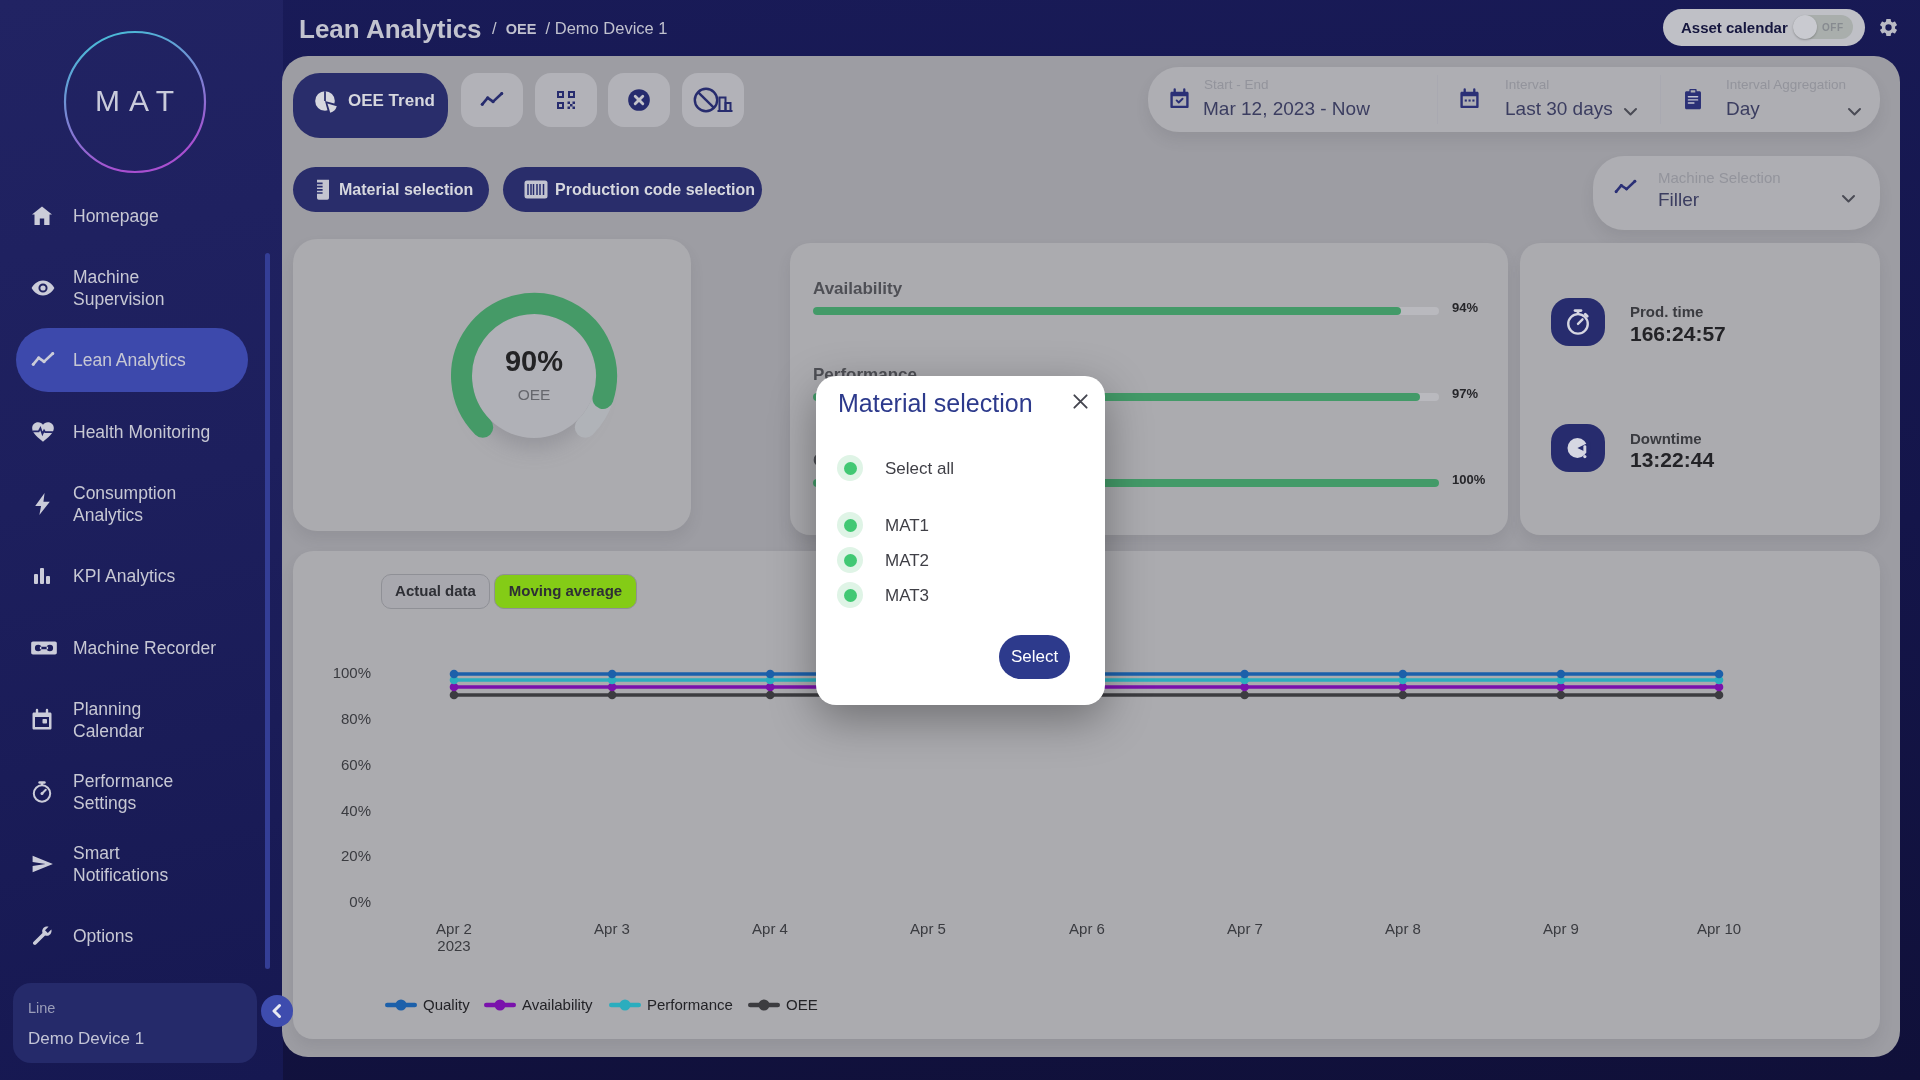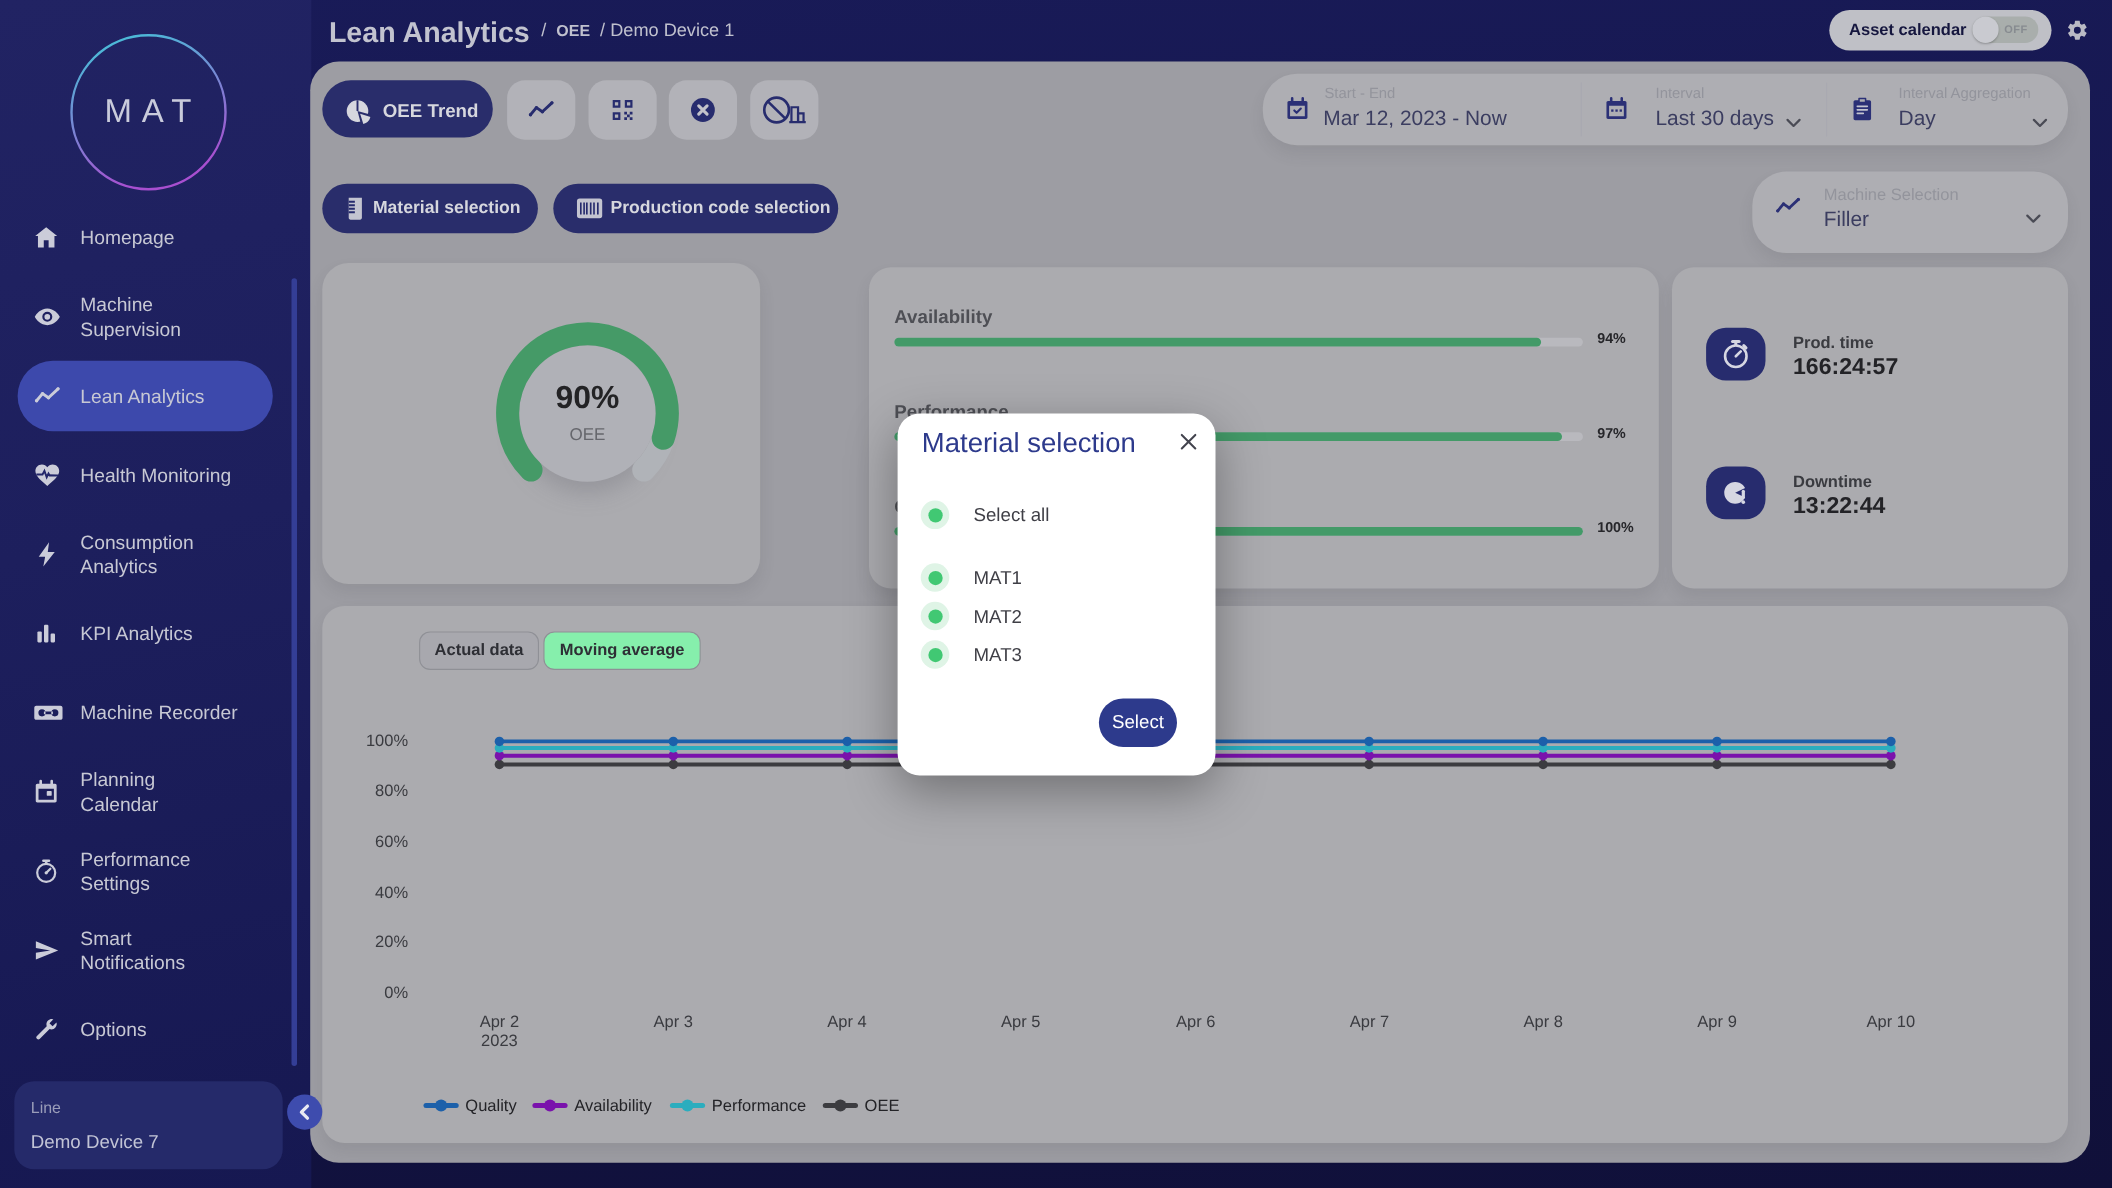--- a/index.html
+++ b/index.html
@@ -61,21 +61,21 @@
   .radio i { position:absolute; left:6.5px; top:6.5px; width:13px; height:13px; border-radius:50%; background:#41c873; }
   .rlabel { position:absolute; left:69px; font-size:17px; color:#3f3f46; }
   #selbtn { position:absolute; left:183px; top:259px; width:71px; height:44px; border-radius:22px; background:#2d3a8c; color:#fff; font-size:17px; font-weight:normal; text-align:center; line-height:44px; }
 </style>
 </head>
 <body>
 
 <div id="sidebar" class="abs"></div>
 <div id="panel" class="abs">
 
-  <div class="darkpill" id="oeetrend" style="left:11px;top:17px;width:155px;height:52px;text-decoration:underline;">
+  <div class="darkpill" id="oeetrend" style="left:11px;top:17px;width:155px;height:65px;text-decoration:underline;">
     <svg style="position:absolute;left:20px;top:16px;" width="24" height="24" viewBox="0 0 22 22">
         <circle cx="11" cy="11" r="9" fill="#d6d7de"></circle>
         <path d="M11 11 L 22.59 14.11 A 12 12 0 0 1 14.11 22.59 Z" fill="#292d6b"></path>
         <path d="M13.2 13.2 L 21.81 15.83 A 9 9 0 0 1 15.83 21.81 Z" fill="#d6d7de"></path>
         <path d="M11 11 L 11 2" stroke="#292d6b" stroke-width="1.6"></path>
       </svg>
     <div style="position:absolute;left:55px;top:18px;font-size:17px;font-weight:bold;">OEE Trend</div>
   </div>
   <div class="iconbtn" style="left:179px;top:17px;">
     <svg width="26" height="26" viewBox="0 0 24 24" fill="none" stroke="#272c6e" stroke-width="2.4" stroke-linecap="round" stroke-linejoin="round">
@@ -218,21 +218,21 @@
           <rect x="16.6" y="9.6" width="2.5" height="7" rx="1.2" fill="#d6d7e2"></rect>
           <circle cx="17.85" cy="19.3" r="1.4" fill="#d6d7e2"></circle>
         </svg>
     </div>
     <div class="statlabel" style="top:187px;">Downtime</div>
     <div class="statval" style="top:205px;">13:22:44</div>
   </div>
 
   <div class="card" id="chartcard" style="left:11px;top:495px;width:1587px;height:488px;">
     <div class="tabbtn" style="left:88px;width:109px;background:#a8a8ae;border-radius:10px;line-height:32px;text-align:center;">Actual data</div>
-    <div class="tabbtn" style="left:201px;width:143px;background:#86efac;border-radius:10px;line-height:32px;text-align:center;">Moving average</div>
+    <div class="tabbtn" style="left:201px;width:143px;background:#84cc16;border-radius:10px;line-height:32px;text-align:center;">Moving average</div>
     <svg width="1587" height="488" viewBox="0 0 1587 488" font-family="Liberation Sans, sans-serif">
       <g font-size="15" fill="#3a3b40">
         <text x="78" y="127" text-anchor="end">100%</text>
         <text x="78" y="173" text-anchor="end">80%</text>
         <text x="78" y="219" text-anchor="end">60%</text>
         <text x="78" y="265" text-anchor="end">40%</text>
         <text x="78" y="310" text-anchor="end">20%</text>
         <text x="78" y="356" text-anchor="end">0%</text>
       </g>
       <g font-size="15" fill="#3a3b40" text-anchor="middle">
@@ -411,21 +411,21 @@
   <div class="mtx">Smart<br>Notifications</div>
 </div>
 <div class="mitem abs" style="top:900px">
   <svg width="24" height="24" viewBox="0 0 24 24" fill="#cbccd9">
       <path d="M21.5 6.2 C21.5 6 21.4 5.7 21.3 5.5 L17.8 9 L15 6.2 L18.5 2.7 C18.3 2.6 18 2.5 17.8 2.5 C14.9 2.1 12.2 4.3 12.2 7.2 C12.2 7.8 12.3 8.4 12.5 8.9 L3.4 18 C2.8 18.6 2.8 19.6 3.4 20.2 L3.8 20.6 C4.4 21.2 5.4 21.2 6 20.6 L15.1 11.5 C15.6 11.7 16.2 11.8 16.8 11.8 C19.7 11.8 21.9 9.1 21.5 6.2 Z"></path>
     </svg>
   <div class="mtx">Options</div>
 </div>
 <div id="devcard" class="abs">
   <div class="l1">Line</div>
-  <div class="l2">Demo Device 7</div>
+  <div class="l2">Demo Device 1</div>
 </div>
 <div id="collapse" class="abs"><svg width="32" height="32" viewBox="0 0 32 32">
       <path d="M18.5 10.5 L13 16 L18.5 21.5" fill="none" stroke="#e8e9f2" stroke-width="3" stroke-linecap="round" stroke-linejoin="round"></path>
     </svg></div>
 
 <div id="modal" class="abs">
   <div class="title">Material selection</div>
   <svg style="position:absolute;left:256px;top:17px;" width="17" height="17" viewBox="0 0 18 18">
       <path d="M2.5 2.5 L15.5 15.5 M15.5 2.5 L2.5 15.5" stroke="#44454f" stroke-width="2" stroke-linecap="round"></path>
     </svg>

